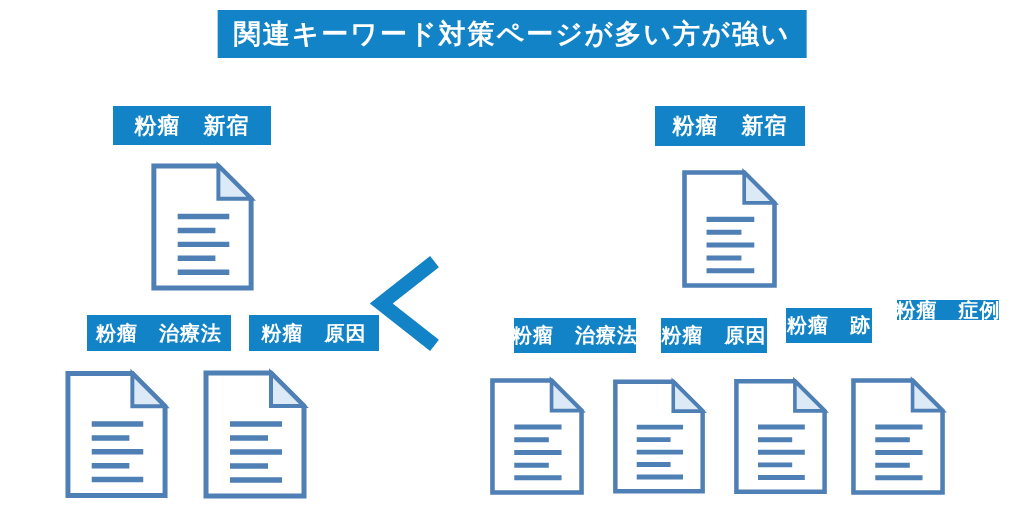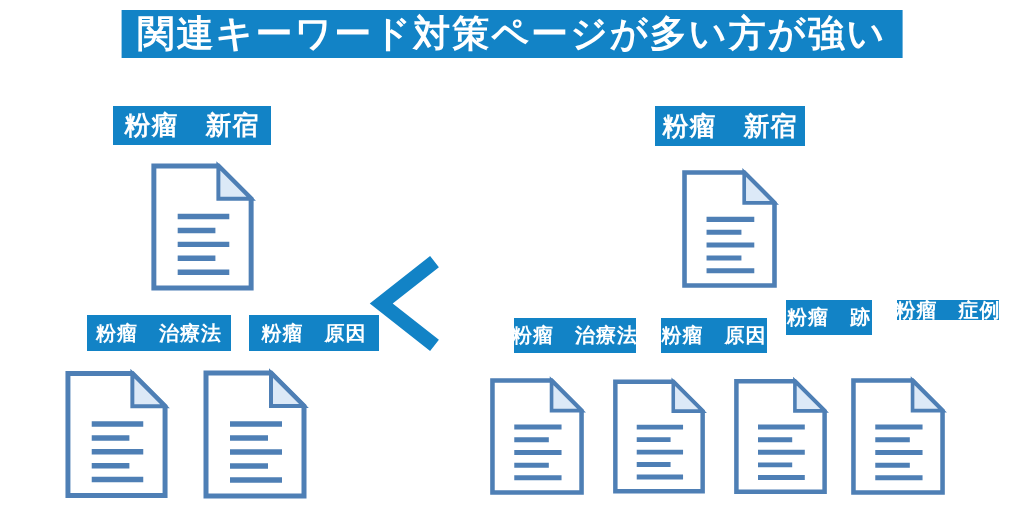--- a/index.html
+++ b/index.html
@@ -18,43 +18,43 @@
     background:var(--blue);
     color:#fff;
     font-weight:bold;
     display:flex;align-items:center;justify-content:center;
     white-space:nowrap;
     letter-spacing:1px;
   }
   .title{
     left:50%;top:10px;transform:translateX(-50%);
     height:48px;padding:0 16px;
-    font-size:37px;letter-spacing:2px;
+    font-size:27px;letter-spacing:2px;
   }
-  .kw-main{font-size:26px;}
+  .kw-main{font-size:22px;}
   .kw-sub{font-size:20px;margin-left:48px;}
 
   
   .l-label-main{left:113px;top:106px;width:158px;height:39px;}
   .l-doc-main{left:147px;top:160px;width:111px;height:134px;}
   .l-label-sub0{left:39px;top:315px;width:144px;height:36px;}
   .l-label-sub1{left:201px;top:315px;width:130px;height:36px;}
   .l-doc-sub0{left:62px;top:365px;width:109px;height:139px;}
   .l-doc-sub1{left:200px;top:365px;width:110px;height:139px;}
 
   
   .chevron{position:absolute;left:368px;top:256px;width:76px;height:95px;}
   .chevron polyline{fill:none;stroke:var(--blue);stroke-width:15;stroke-linejoin:miter;stroke-linecap:butt;}
 
   
   .r-label-main{left:655px;top:106px;width:150px;height:40px;}
   .r-doc-main{left:679px;top:160px;width:101px;height:138px;}
   .r-label-sub0{left:466px;top:318px;width:122px;height:35px;}
   .r-label-sub1{left:613px;top:318px;width:106px;height:35px;}
-  .r-label-sub2{left:738px;top:300px;width:86px;height:35px;}
+  .r-label-sub2{left:738px;top:308px;width:86px;height:35px;}
   .r-label-sub3{left:849px;top:300px;width:102px;height:20px;}
   .r-doc-sub0{left:487px;top:367px;width:100px;height:139px;}
   .r-doc-sub1{left:610px;top:367px;width:98px;height:139px;}
   .r-doc-sub2{left:731px;top:367px;width:99px;height:139px;}
   .r-doc-sub3{left:848px;top:367px;width:100px;height:139px;}
 
   
   .doc{position:absolute;display:block;}
   .doc-page{fill:#fff;stroke:var(--docstroke);stroke-width:5;stroke-linejoin:miter;}
   .doc-fold{fill:var(--docfold);stroke:var(--docstroke);stroke-width:4;stroke-linejoin:miter;}

